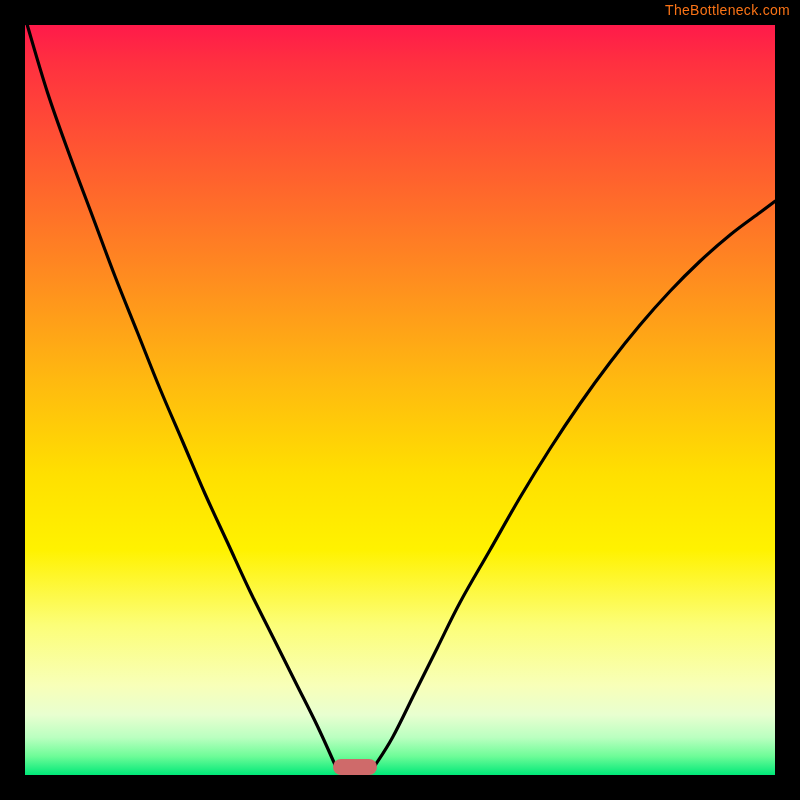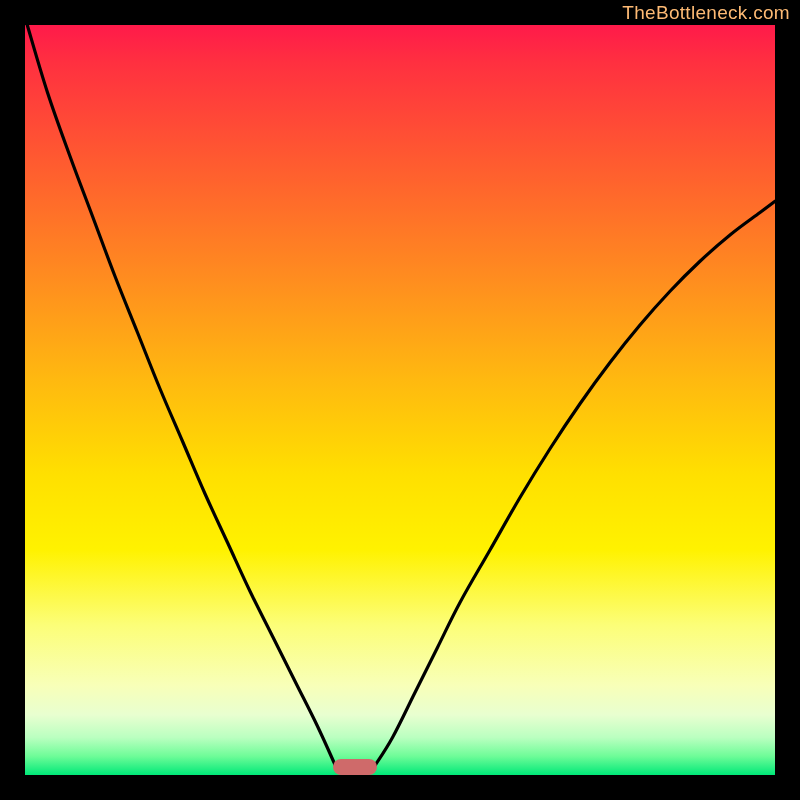--- a/index.html
+++ b/index.html
@@ -30,22 +30,22 @@
       #e8ffd0 92%,
       #baffc0 95%,
       #6efc98 97.5%,
       #00e878 100%
     );
   }
   .watermark {
     position: absolute;
     top: 2px;
     right: 10px;
-    color: #fdba74;
-    font-size: 19px;
+    color: #f97316;
+    font-size: 14px;
     font-weight: 500;
     letter-spacing: 0.3px;
     user-select: none;
   }
   svg.curve {
     position: absolute;
     left: 0;
     top: 0;
     width: 750px;
     height: 750px;

